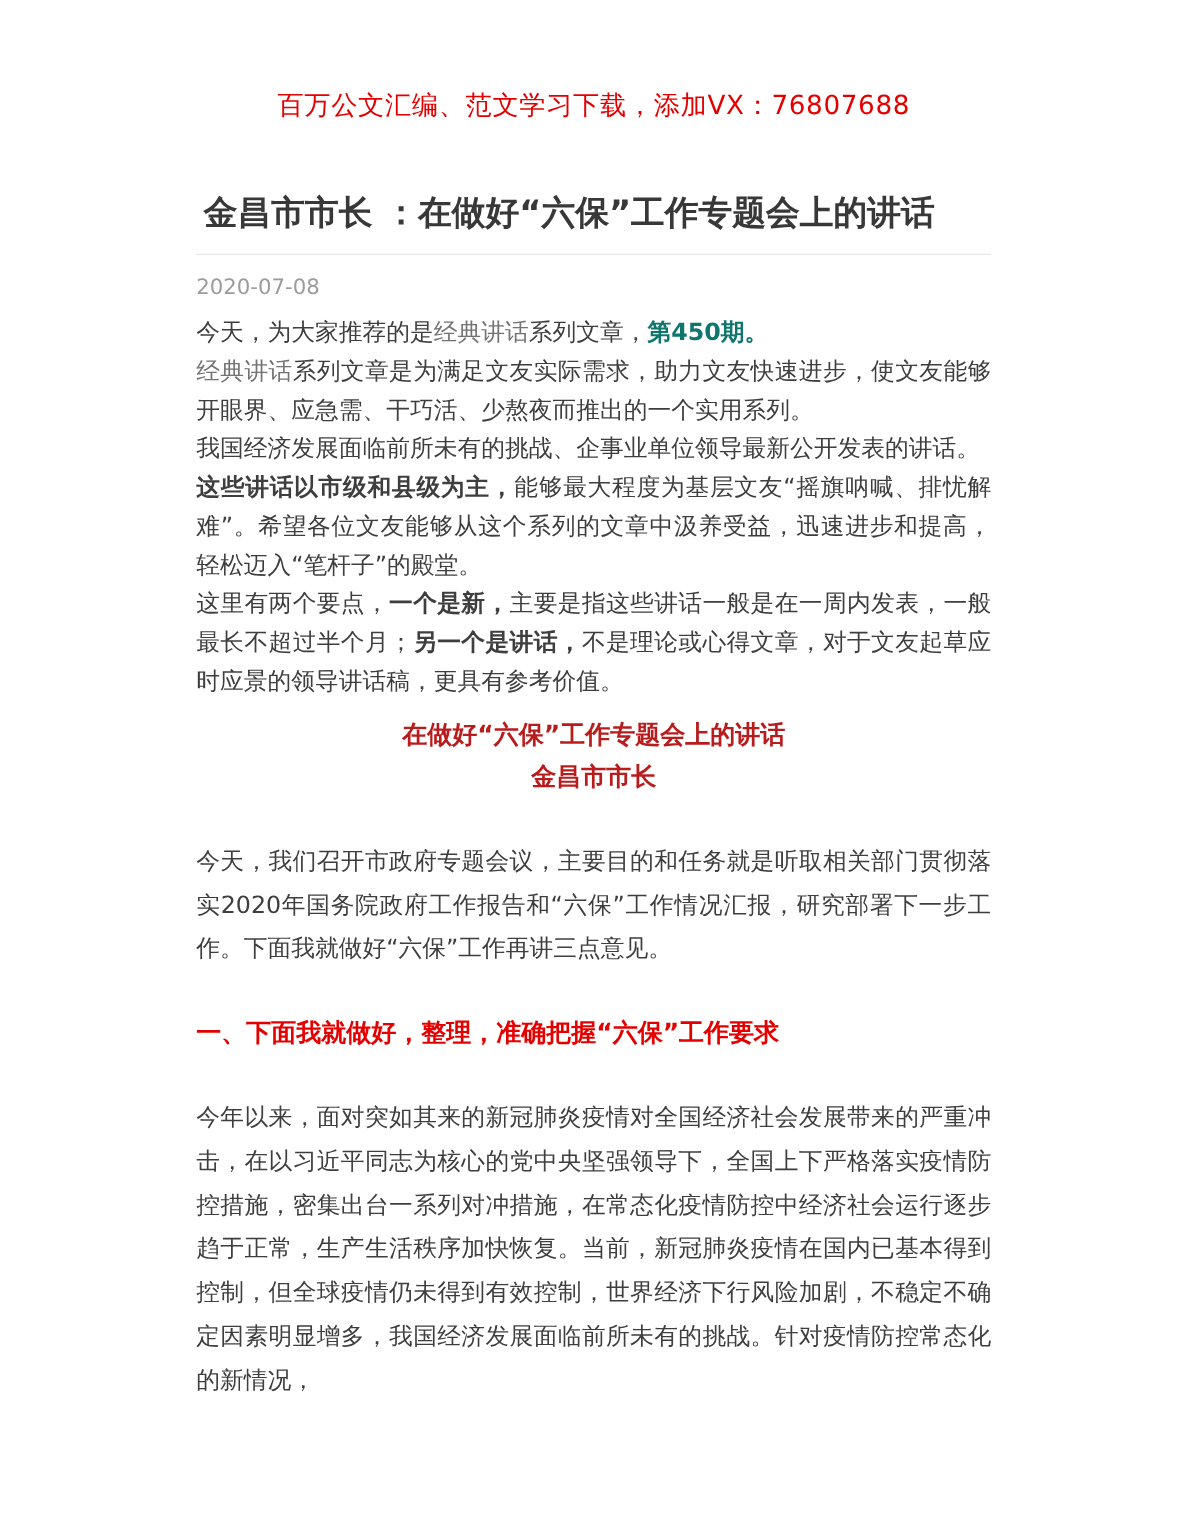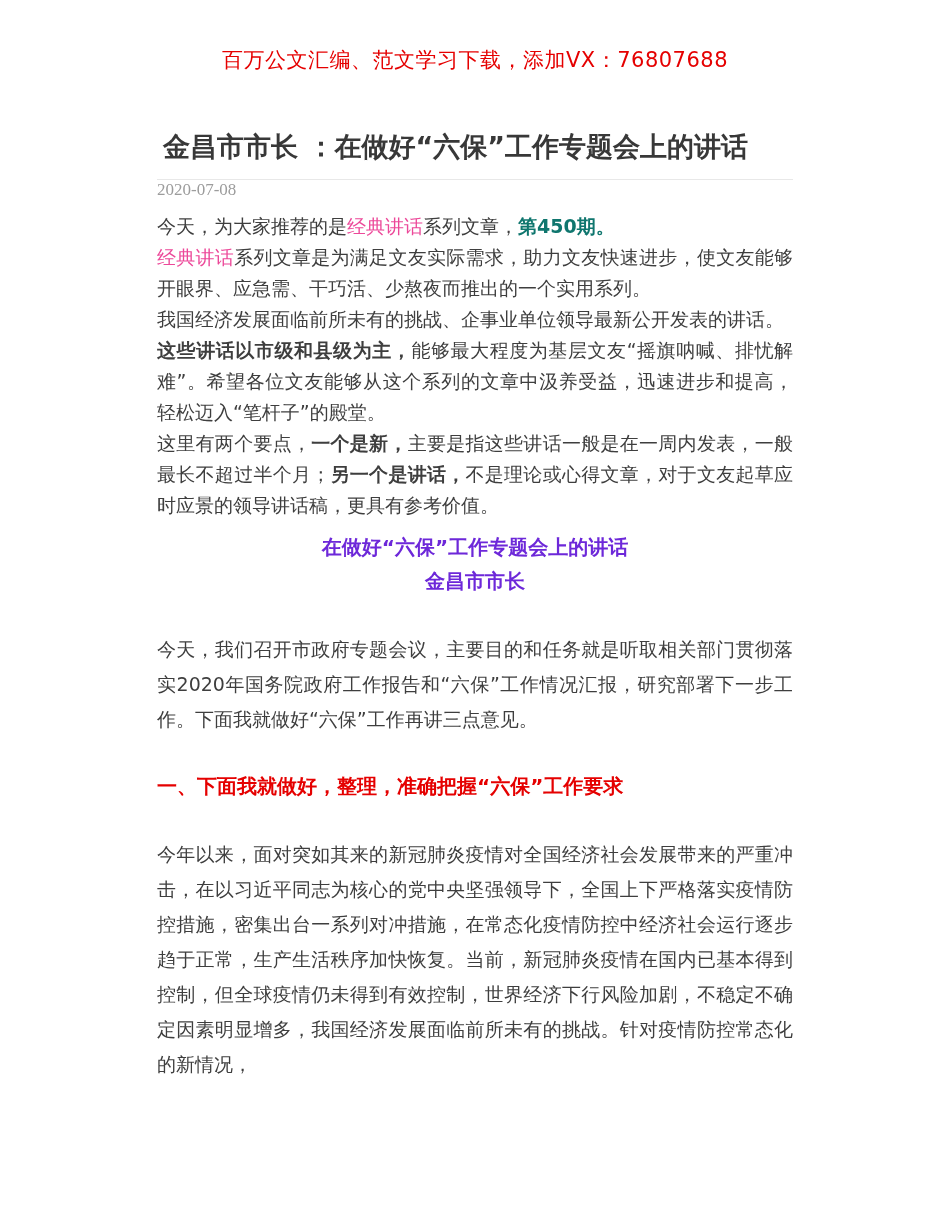--- a/index.html
+++ b/index.html
@@ -8,21 +8,21 @@
     background: #ffffff;
   }
   body {
     width: 950px;
     height: 1230px;
     overflow: hidden;
     font-family: "DejaVu Sans", "Liberation Sans", sans-serif;
     color: #3e3e3e;
   }
   .banner {
-    margin-top: 46px;
+    margin-top: 70px;
     text-align: center;
     color: #e50000;
     font-size: 21px;
     letter-spacing: 0.5px;
   }
   .article {
     box-sizing: border-box;
     width: 670px;
     margin: 56px auto 0;
     padding: 0 17px;
@@ -32,42 +32,41 @@
     font-size: 27px;
     line-height: 34px;
     font-weight: 700;
     color: #383838;
   }
   .divider {
     border-top: 1px solid #e8e8e8;
     margin-top: 15px;
   }
   .date {
-    margin-top: 0;
+    margin-top: 16px;
     font-size: 17px;
     color: #9c9c9c;
-    font-family: Liberation Serif, serif;
   }
   .intro {
     margin-top: 11px;
   }
   .intro p {
     margin: 0;
     font-size: 19px;
     line-height: 31px;
     color: #3e3e3e;
     text-align: justify;
   }
-  .seg.muted   { color: #ec4899; margin-top: 34px; }
+  .seg.muted   { color: #737373; margin-top: 34px; }
   .seg.bold    { font-weight: 700; }
   .seg.red-bold{ color: #0f766e; font-weight: 700; }
   .speech-heading {
     margin-top: 9px;
     text-align: center;
-    color: #6d28d9;
+    color: #b91c1c;
     font-weight: 700;
     font-size: 20px;
   }
   .speech-heading > div {
     line-height: 34px;
   }
   .speech p {
     margin: 34px 0 0;
     font-size: 19px;
     line-height: 35px;

